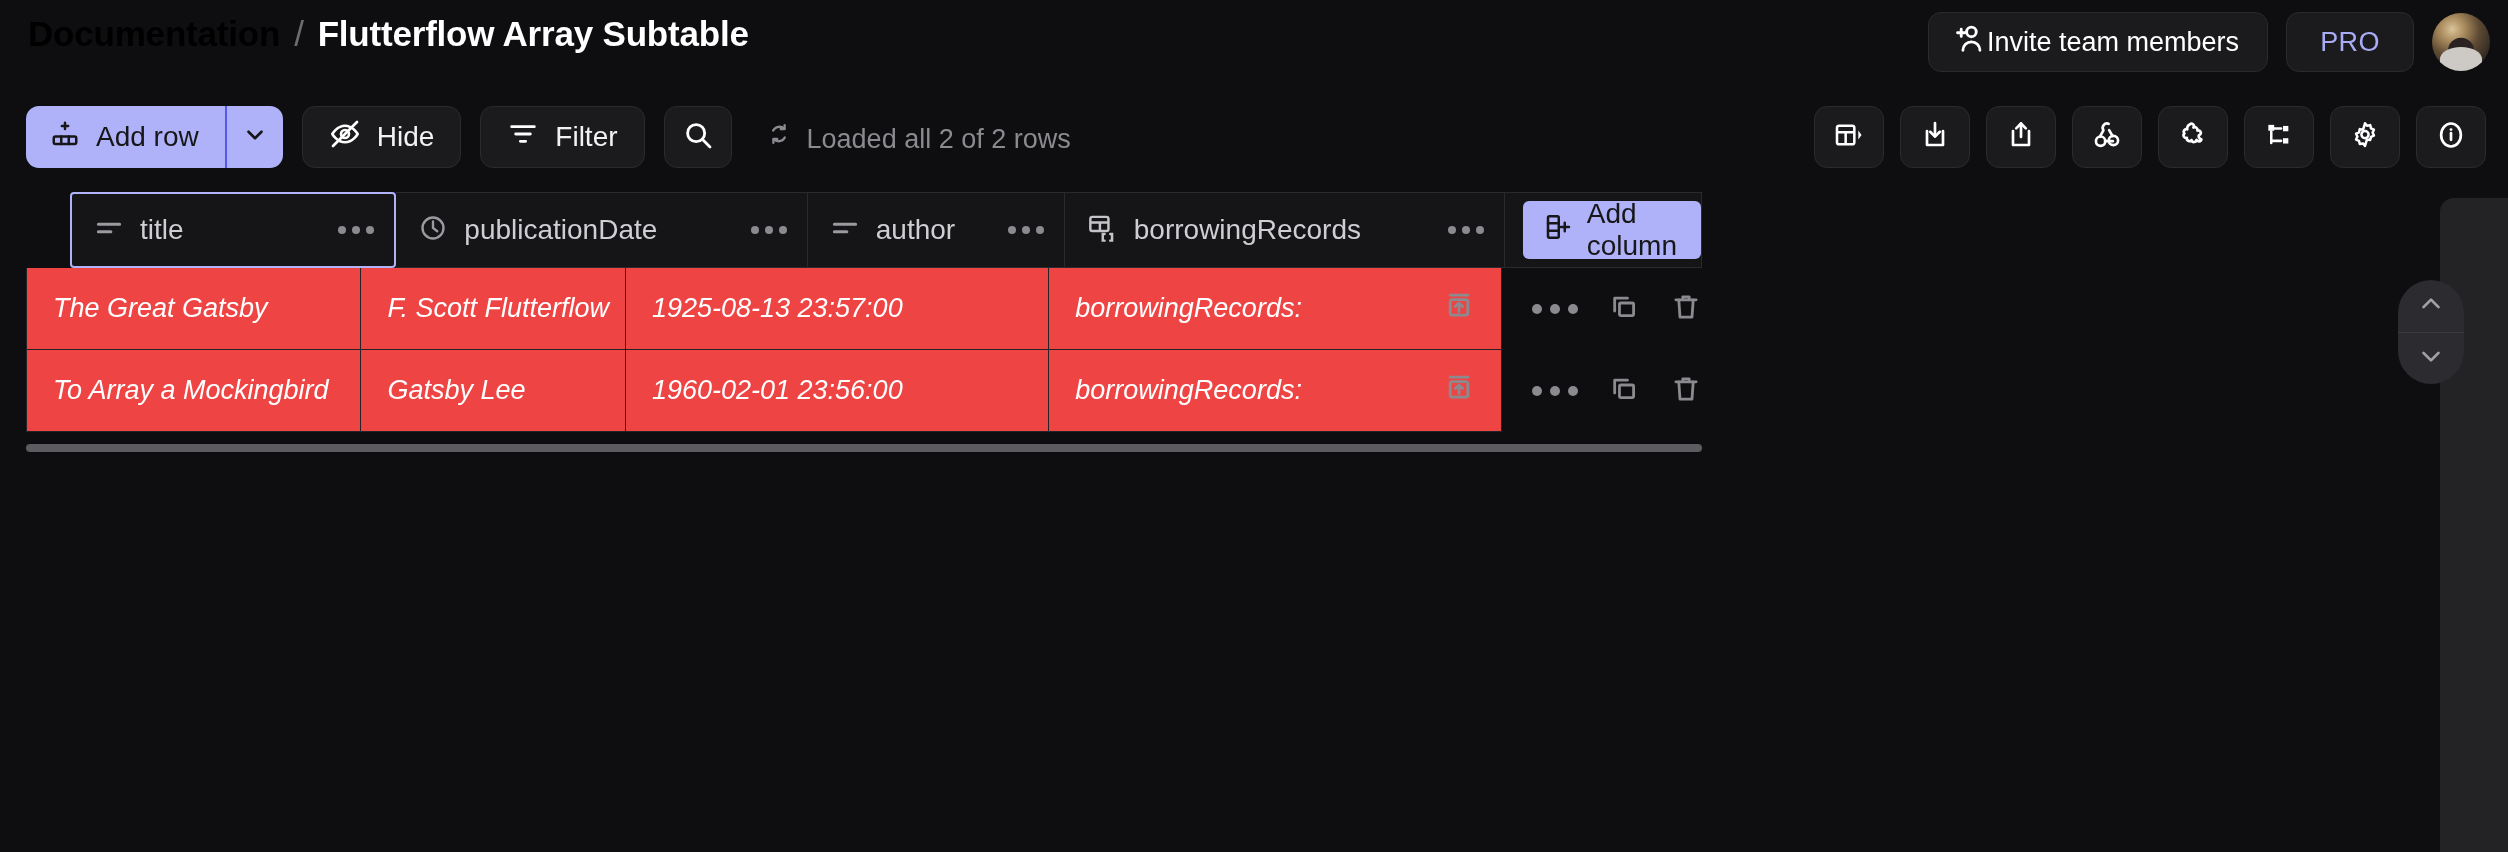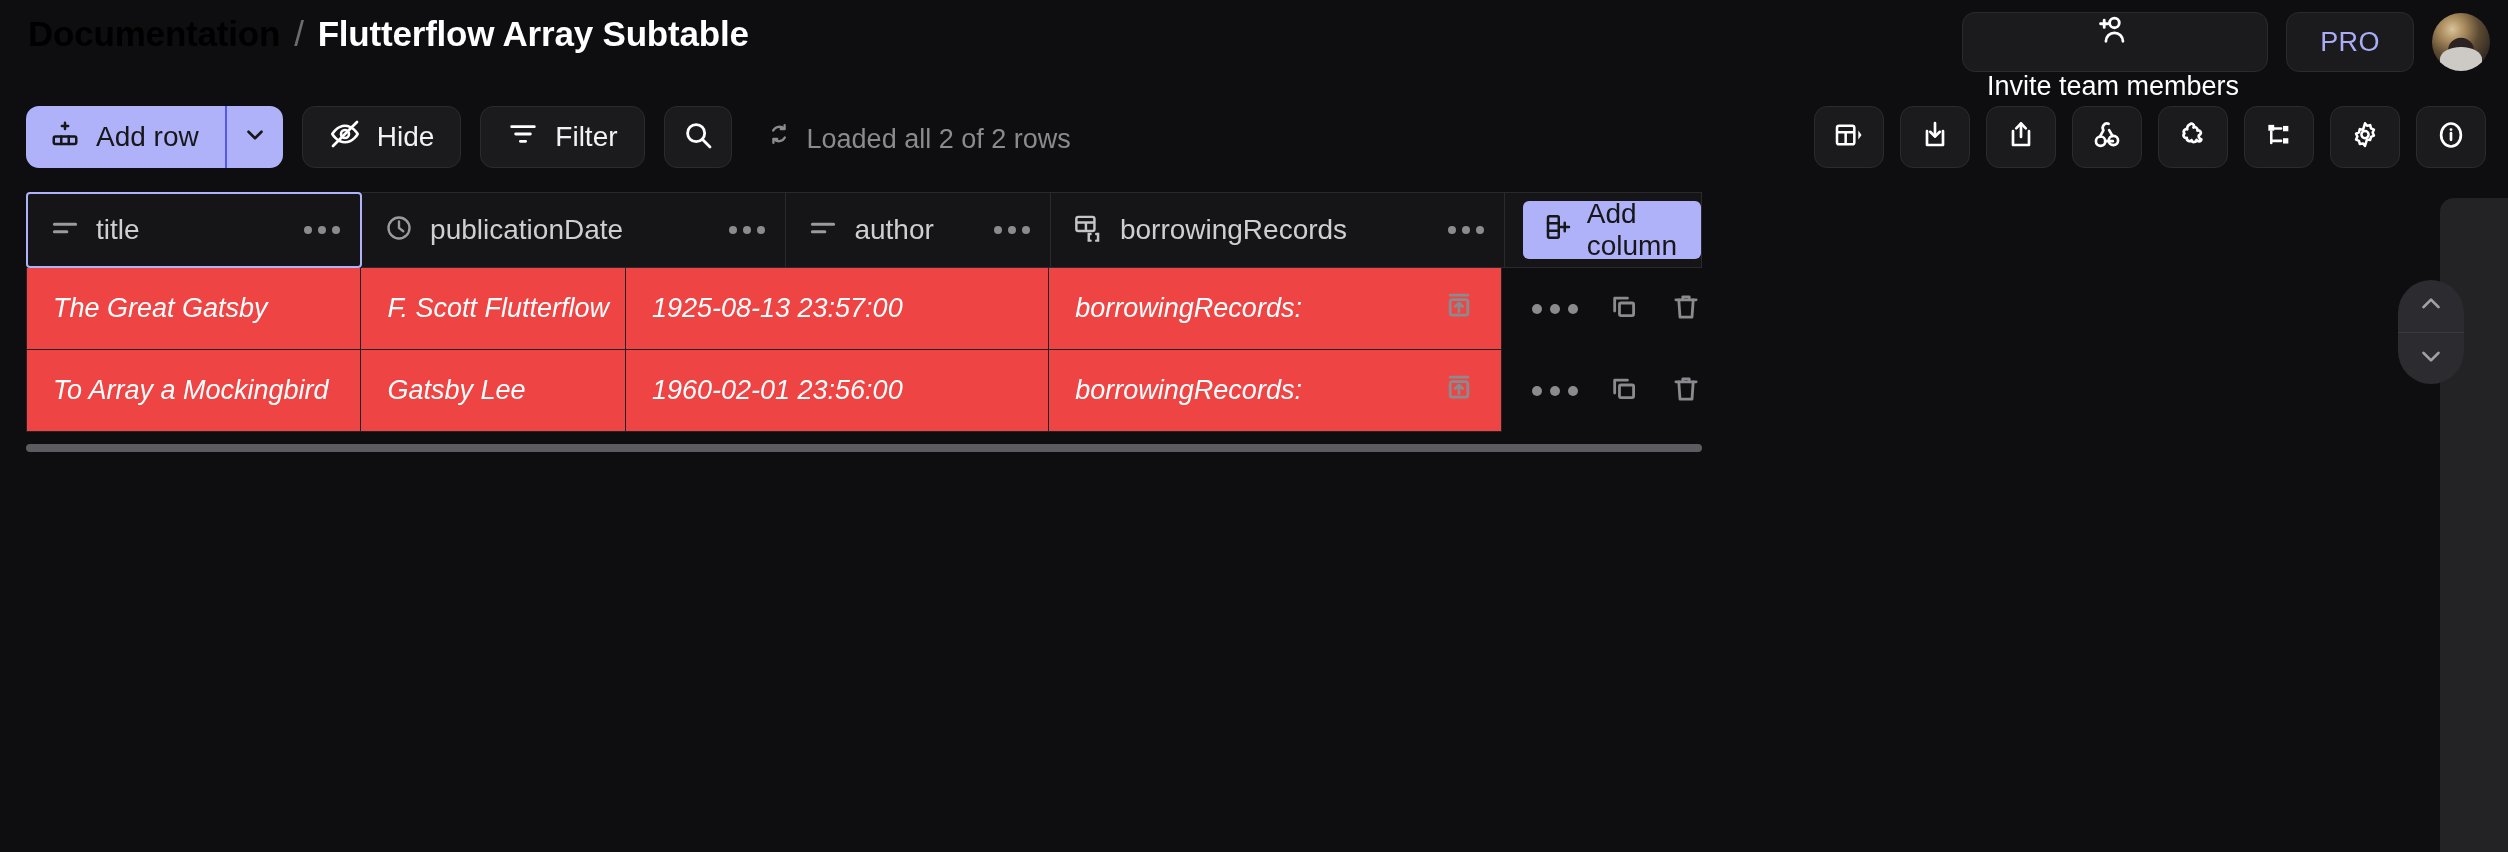--- a/index.html
+++ b/index.html
@@ -24,25 +24,24 @@
   .bc-sep    { color: #6c6c70; font-weight: normal; }
   .bc-current{ color: #ffffff; }
 
   .topbar-right {
     position: absolute; right: 18px; top: 12px;
     display: flex; align-items: center; gap: 18px;
   }
   .invite-btn {
     height: 60px; border-radius: 13px;
     background: #1b1b1e; border: 1px solid #2b2b2f;
-    display: flex; align-items: center; gap: 17px;
+    display: flex; align-items: center; 
     padding: 0 28px 0 24px;
     color: #ffffff; font-size: 27px;
     cursor: pointer;
-    flex-direction: column;
   }
   .pro-badge {
     height: 60px; min-width: 128px; border-radius: 13px;
     background: #1b1b1e; border: 1px solid #2b2b2f;
     display: flex; align-items: center; justify-content: center;
     color: #a9acf6; font-size: 27px; letter-spacing: .4px;
     cursor: pointer;
   }
   .avatar {
     width: 58px; height: 58px; border-radius: 50%;
@@ -104,21 +103,21 @@
     position: absolute; right: 22px; top: 14px;
     display: flex; align-items: center; gap: 16px;
   }
   .tb-right .tb-icon-btn { width: 70px; }
 
   
   .grid-wrap {
     position: absolute; left: 26px; top: 192px;
     width: 1676px;
   }
-  .grid-header { display: flex; height: 76px; }
+  .grid-header { display: flex; height: 76px; margin-left: 44px; }
   .col-head {
     background: #151518; border: 1px solid #2a2a2e; border-left: none;
     display: flex; align-items: center; padding: 0 20px 0 22px;
     position: relative;
   }
   .col-head:first-child { border-left: 1px solid #2a2a2e; }
   .col-head.selected {
     border: 2px solid #b0b3f9; border-radius: 4px; z-index: 3;
   }
   .col-head-inner {

